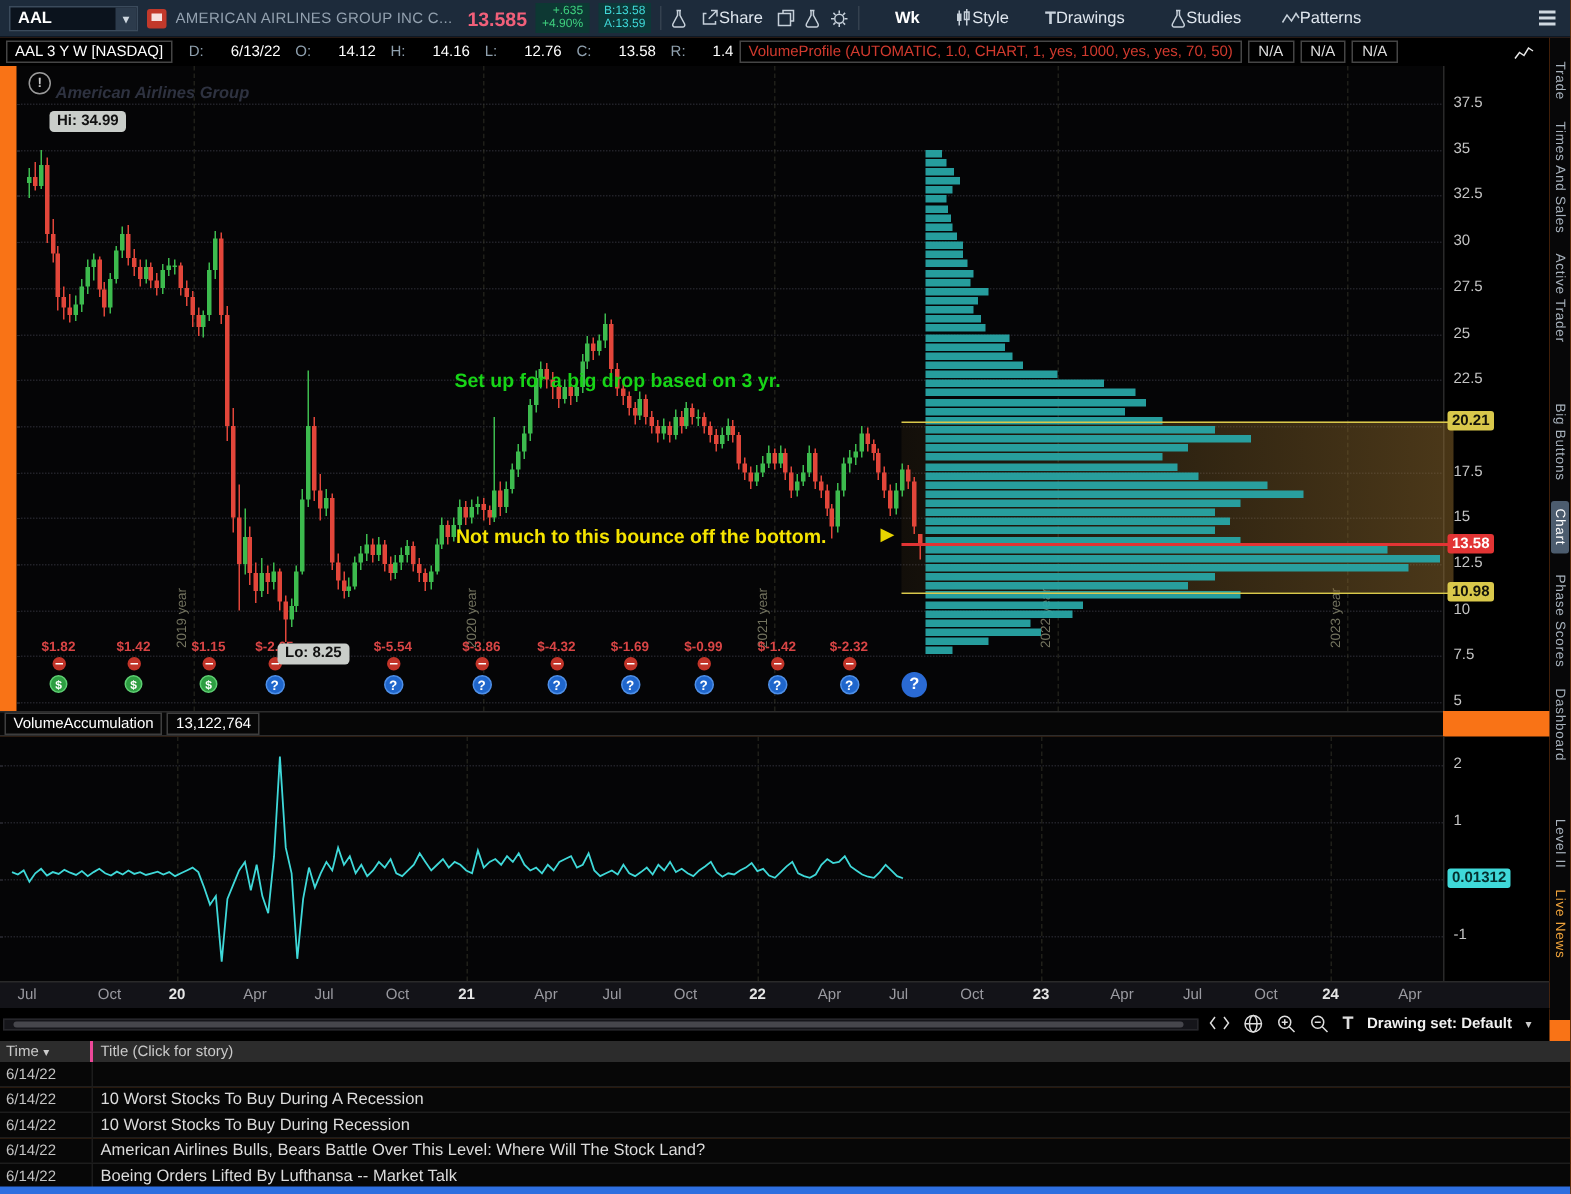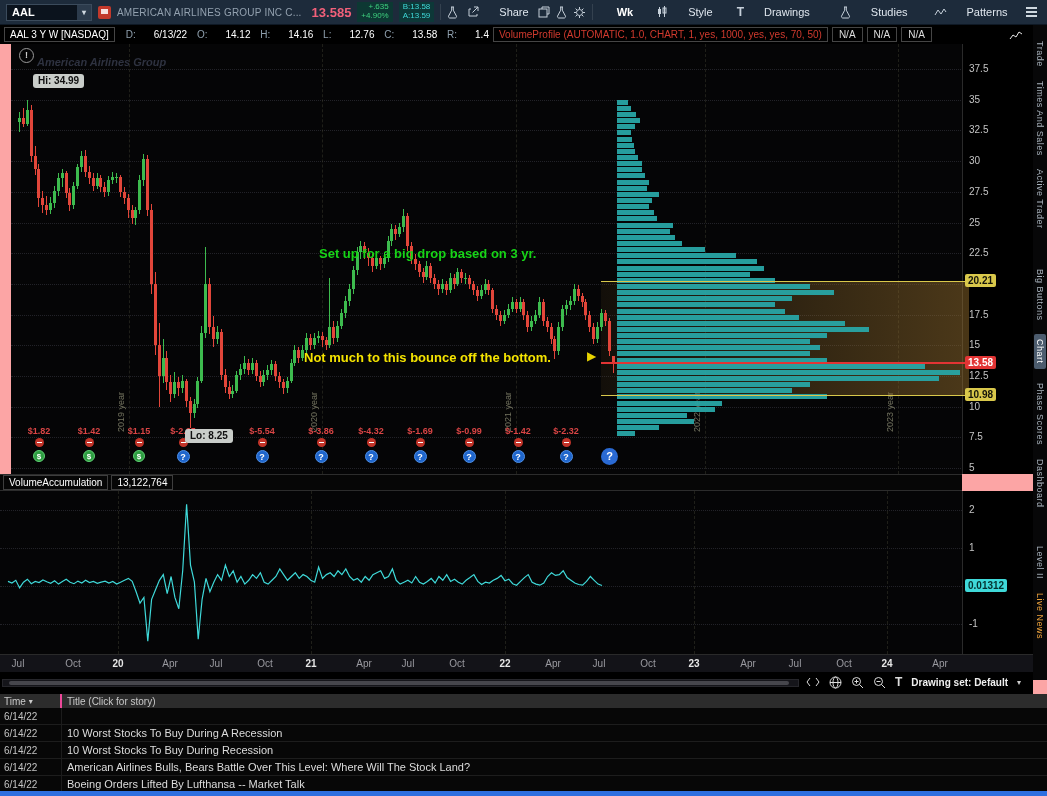--- a/index.html
+++ b/index.html
@@ -1,36 +1,36 @@
 <!DOCTYPE html>
 <html><head>
 <meta charset="utf-8">
 <style>
   html,body{margin:0;padding:0;background:#000;}
-  .app{position:relative;width:1047px;height:796px;background:#fca5a5;overflow:hidden;
+  .app{position:relative;width:1047px;height:796px;background:#f97316;overflow:hidden;
        font-family:"Liberation Sans",sans-serif;color:#ddd;font-size:11px;}
 
   
   .toolbar{position:absolute;left:0;top:0;width:1047px;height:25px;background:#1d2b3b;
            border-bottom:1px solid #0e1824;display:flex;align-items:center;gap:6px;
            padding:0 6px;box-sizing:border-box;}
   .symbox{display:flex;align-items:center;background:#0b131d;border:1px solid #3b4b5c;height:17px;width:86px;
           font-size:11px;font-weight:bold;color:#fff;padding-left:5px;box-sizing:border-box;}
   .symbox .dd{margin-left:auto;background:#2c3b4c;height:15px;width:14px;text-align:center;
               font-size:8px;line-height:15px;color:#cfd8e0;}
   .redic{width:13px;height:13px;background:#c2392b;border-radius:2px;position:relative;flex:0 0 auto;}
   .redic:after{content:"";position:absolute;left:3px;top:3px;width:7px;height:5px;background:#fff;opacity:.85;}
   .company{font-size:10px;color:#93a1af;letter-spacing:.2px;max-width:218px;white-space:nowrap;overflow:hidden;}
   .last{font-size:13px;font-weight:bold;color:#f2607a;margin-left:4px;}
   .chgbox{background:#0d3833;padding:1px 4px;line-height:1.1;text-align:right;}
   .chgbox div{font-size:8px;color:#3fd07f;}
   .babox{background:#0d3838;padding:1px 4px;line-height:1.1;}
   .babox div{font-size:8px;color:#3fd8d8;}
   .sep{width:1px;height:16px;background:#34414f;}
-  .tbtn{display:flex;align-items:center;gap:20px;font-size:11px;color:#dfe6ee;padding:2px 3px;cursor:default;}
+  .tbtn{display:flex;align-items:center;gap:0;font-size:11px;color:#dfe6ee;padding:2px 3px;cursor:default;}
   .wk{font-weight:bold;font-size:11px;color:#fff;padding:0 4px;}
   .burger{margin-left:auto;display:flex;flex-direction:column;gap:2px;padding-right:4px;}
   .burger i{display:block;width:11px;height:2px;background:#cfd8e0;}
   .ticon svg{display:block;}
 
   
   .hdr{position:absolute;left:0;top:25px;width:1033px;height:19px;background:#000;display:flex;
        align-items:center;gap:4px;padding:0 4px;box-sizing:border-box;font-size:10px;white-space:nowrap;}
   .cell{border:1px solid #454545;padding:1px 5px;color:#fff;}
   .ohlc .l{color:#8fa0ae;margin-left:7px;}
@@ -231,21 +231,21 @@
     </span>
   </div>
 
   <div class="plot">
     <div class="watermark">
       <span>American Airlines Group</span>
     </div>
     <div class="alerticon">!</div>
     <div class="callout" style="left:22px;top:30px;">Hi: 34.99</div>
     <div class="callout" style="left:174px;top:385px;">Lo: 8.25</div>
-    <div class="ann ann-green" style="left:308px;top:202px;">Set up for a big drop based on 3 yr.</div>
+    <div class="ann ann-green" style="left:292px;top:202px;">Set up for a big drop based on 3 yr.</div>
     <div class="ann ann-yellow" style="left:293px;top:306px;">Not much to this bounce off the bottom.</div>
     <div class="arrow-yellow" style="left:576px;top:305px;">▶</div>
     <div class="ic-big" style="left:590px;top:404px;">?</div>
   <div class="hgrid" style="top: 25px;"></div>
       <div class="hgrid" style="top: 56px;"></div>
       <div class="hgrid" style="top: 86px;"></div>
       <div class="hgrid" style="top: 117px;"></div>
       <div class="hgrid" style="top: 148px;"></div>
       <div class="hgrid" style="top: 179px;"></div>
       <div class="hgrid" style="top: 209px;"></div>

